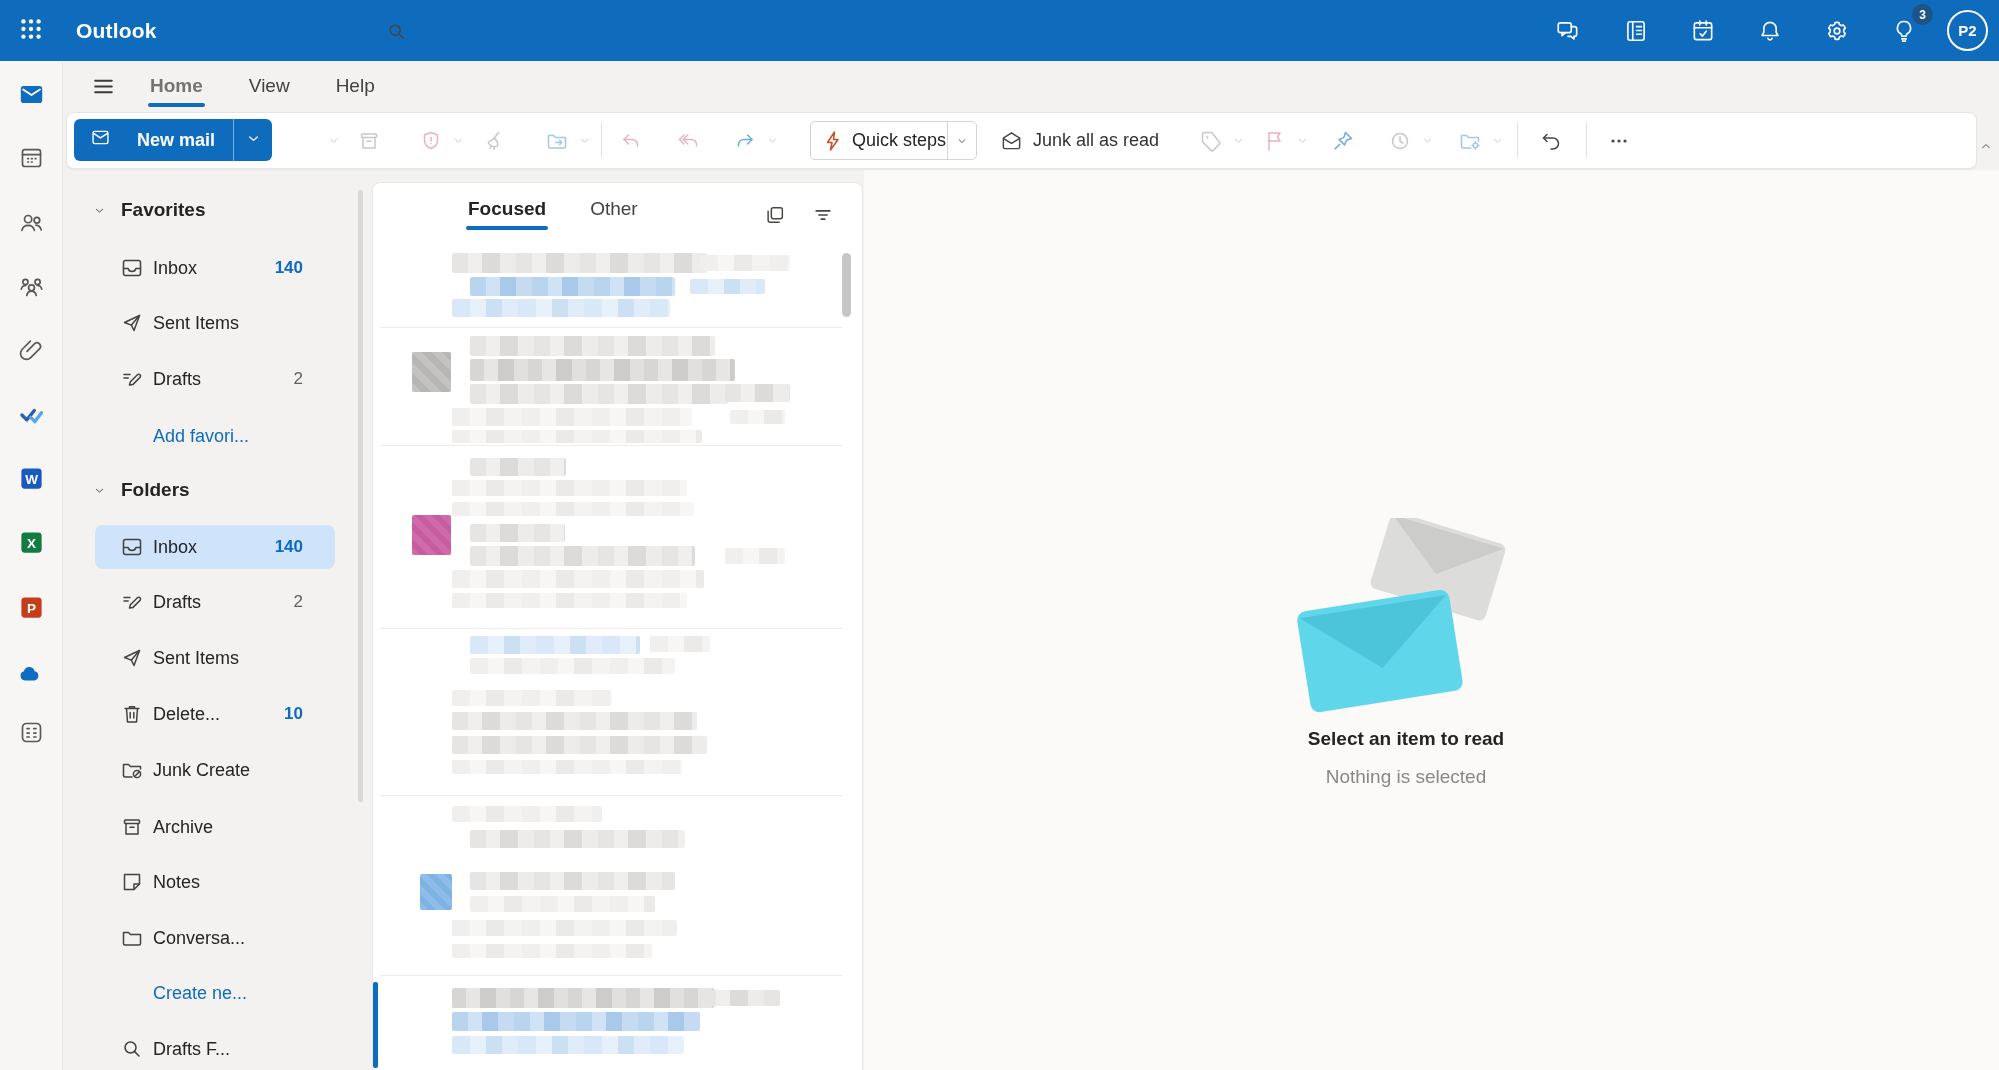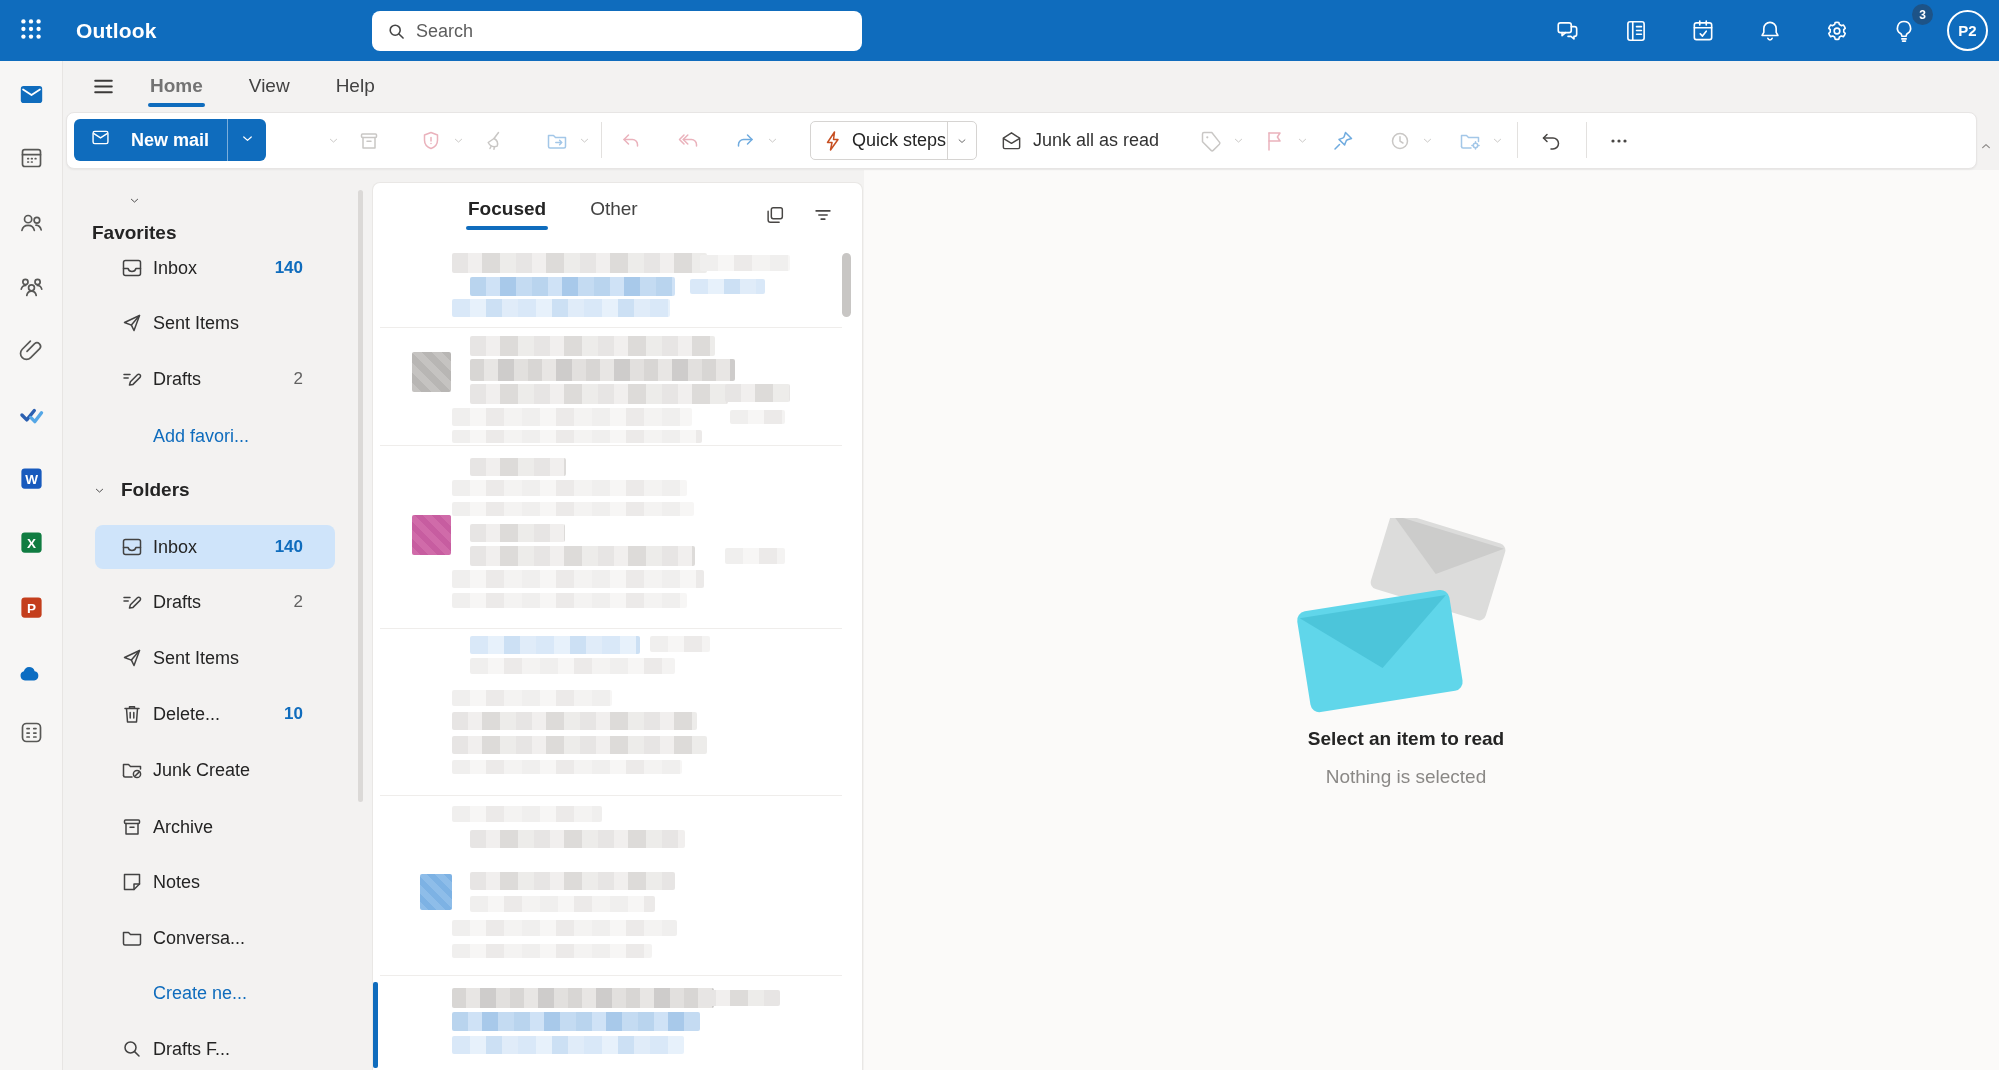--- a/index.html
+++ b/index.html
@@ -30,21 +30,21 @@
   .hamburger{position:absolute;left:84px;top:70px;width:38px;height:36px;display:flex;align-items:center;justify-content:center;color:#3b3a39;cursor:pointer;border-radius:4px;}
   .hamburger svg{width:25px;height:25px;}
   .tabs-row{position:absolute;left:148px;top:70px;display:flex;gap:42px;}
   .ribbon-tab{position:relative;font-size:19px;color:#424242;padding:5px 2px 10px;cursor:pointer;}
   .ribbon-tab.active{font-weight:700;color:#737373;}
   .ribbon-tab.active .tab-underline{position:absolute;left:0;right:0;bottom:0;height:4px;border-radius:2px;background:#0f6cbd;}
   
   .toolbar{position:absolute;left:66px;top:112px;width:1911px;height:57px;background:#fff;border:1px solid #e7e5e4;
            border-radius:8px;box-shadow:0 1px 2px rgba(0,0,0,.05);box-sizing:border-box;z-index:10;}
   .newmail{position:absolute;left:74px;top:119px;height:42px;display:flex;z-index:12;cursor:pointer;border-radius:6px;overflow:hidden;}
-  .newmail .main{background:#0f6cbd;color:#fff;display:flex;align-items:center;gap:20px;padding:0 18px 0 16px;font-size:18px;font-weight:600;}
+  .newmail .main{background:#0f6cbd;color:#fff;display:flex;align-items:center;gap:26px;padding:0 18px 0 16px;font-size:18px;font-weight:600;}
   .newmail .main svg{width:21px;height:21px;}
   .newmail .split{background:#0f6cbd;border-left:1px solid rgba(255,255,255,.45);width:38px;display:flex;align-items:center;justify-content:center;color:#fff;}
   .newmail .split svg{width:15px;height:15px;}
   .tb-icon{position:absolute;top:122px;width:38px;height:37px;margin-left:-19px;display:flex;align-items:center;justify-content:center;border-radius:4px;z-index:12;cursor:pointer;}
   .tb-icon svg{width:24px;height:24px;}
   .tb-chev{position:absolute;top:133px;width:15px;height:15px;margin-left:-7px;color:#c6c4c2;z-index:12;}
   .tb-chev svg{width:15px;height:15px;}
   .tb-sep{position:absolute;top:122px;width:1px;height:36px;background:#e3e1df;z-index:12;}
   .dis{color:#c9c7c5;} .pinkdis{color:#eab2bc;} .bluedim{color:#a3c7e8;} .blue{color:#6fabdf;} .en{color:#484644;}
   .qs-box{position:absolute;left:810px;top:121px;height:39px;width:167px;border:1px solid #d6d4d2;border-radius:5px;background:#fff;
@@ -118,21 +118,20 @@
               <circle cx="5" cy="12" r="2"></circle>
               <circle cx="12" cy="12" r="2"></circle>
               <circle cx="19" cy="12" r="2"></circle>
               <circle cx="5" cy="19" r="2"></circle>
               <circle cx="12" cy="19" r="2"></circle>
               <circle cx="19" cy="19" r="2"></circle>
             </g>
           </svg></span>
     </div>
     <div class="app-title">Outlook</div>
-    <input class="searchbox" placeholder="Search" style="">
     <span class="search-glyph"><svg viewBox="0 0 24 24" fill="none" stroke="currentColor" stroke-width="1.8" stroke-linecap="round">
           <circle cx="10.5" cy="10.5" r="5.7"></circle>
           <path d="M14.8 14.8 19.5 19.5"></path>
         </svg></span>
     <div id="topbar-right">
         <div class="tb-right-btn" style="left: 1546px;">
           <div style="width: 26px; height: 26px;"><svg viewBox="0 0 24 24" fill="none" stroke="currentColor" stroke-width="1.5" stroke-linecap="round" stroke-linejoin="round">
               <rect x="3" y="4.5" width="12" height="9" rx="2"></rect>
               <path d="M6.5 13.5v2.8l3.2-2.8"></path>
               <path d="M15 8h3a2 2 0 0 1 2 2v5a2 2 0 0 1-2 2h-.5v2.3L14.7 17H12"></path>
@@ -408,21 +407,21 @@
       <div class="tb-icon en" style="left: 1619px;">
         <div style="width: 24px; height: 24px;"><svg viewBox="0 0 24 24" fill="currentColor">
             <circle cx="6" cy="12" r="1.6"></circle>
             <circle cx="12" cy="12" r="1.6"></circle>
             <circle cx="18" cy="12" r="1.6"></circle>
           </svg></div>
       </div>
     </div>
 
   <div id="folder-pane">
-      <div class="fp-header" style="top: 193px; flex-direction: column;">
+      <div class="fp-header" style="top: 193px;">
         <div class="chev">
           <svg viewBox="0 0 24 24" fill="none" stroke="currentColor" stroke-width="1.5" stroke-linecap="round" stroke-linejoin="round">
             <path d="M7 10l5 4.5 5-4.5"></path>
           </svg>
         </div>
         <span class="txt">Favorites</span>
       </div>
       <div class="folder-row" style="top: 246px;">
         <div class="fico"><svg viewBox="0 0 24 24" fill="none" stroke="currentColor" stroke-width="1.5" stroke-linecap="round" stroke-linejoin="round">
             <rect x="3.5" y="4.5" width="17" height="15" rx="2"></rect>

